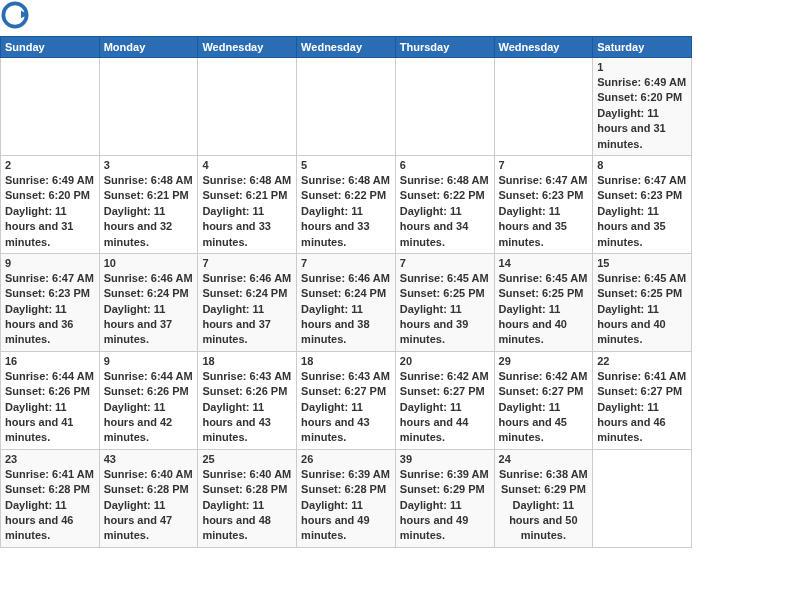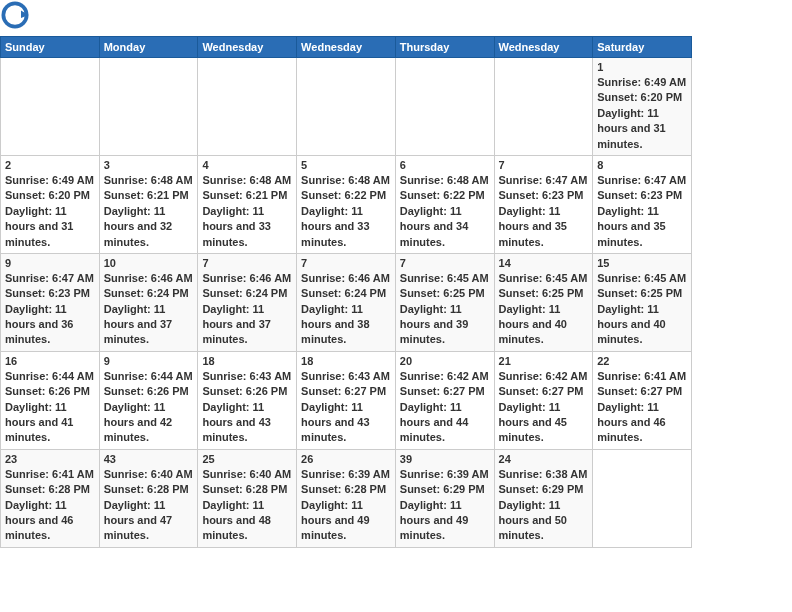--- a/index.html
+++ b/index.html
@@ -262,21 +262,21 @@
 Sunset: 6:27 PM
 Daylight: 11 hours and 43 minutes.</div>
           </td>
           <td>
             <span class="day-num">20</span>
             <div class="day-info" style="white-space: pre-line;">Sunrise: 6:42 AM
 Sunset: 6:27 PM
 Daylight: 11 hours and 44 minutes.</div>
           </td>
           <td>
-            <span class="day-num">21</span>
+            <span class="day-num">29</span>
             <div class="day-info" style="white-space: pre-line;">Sunrise: 6:42 AM
 Sunset: 6:27 PM
 Daylight: 11 hours and 45 minutes.</div>
           </td>
           <td>
             <span class="day-num">22</span>
             <div class="day-info" style="white-space: pre-line;">Sunrise: 6:41 AM
 Sunset: 6:27 PM
 Daylight: 11 hours and 46 minutes.</div>
           </td>
@@ -307,21 +307,21 @@
 Daylight: 11 hours and 49 minutes.</div>
           </td>
           <td>
             <span class="day-num">39</span>
             <div class="day-info" style="white-space: pre-line;">Sunrise: 6:39 AM
 Sunset: 6:29 PM
 Daylight: 11 hours and 49 minutes.</div>
           </td>
           <td>
             <span class="day-num">24</span>
-            <div class="day-info" style="white-space: pre-line;">Sunrise: 6:38 AM
+            <div class="day-info" style="white-space: pre-line; text-align: center;">Sunrise: 6:38 AM
 Sunset: 6:29 PM
 Daylight: 11 hours and 50 minutes.</div>
           </td>
           <td class="empty"></td>
         </tr>
       </tbody>
   </table>
 </div>
 
 </body></html>

